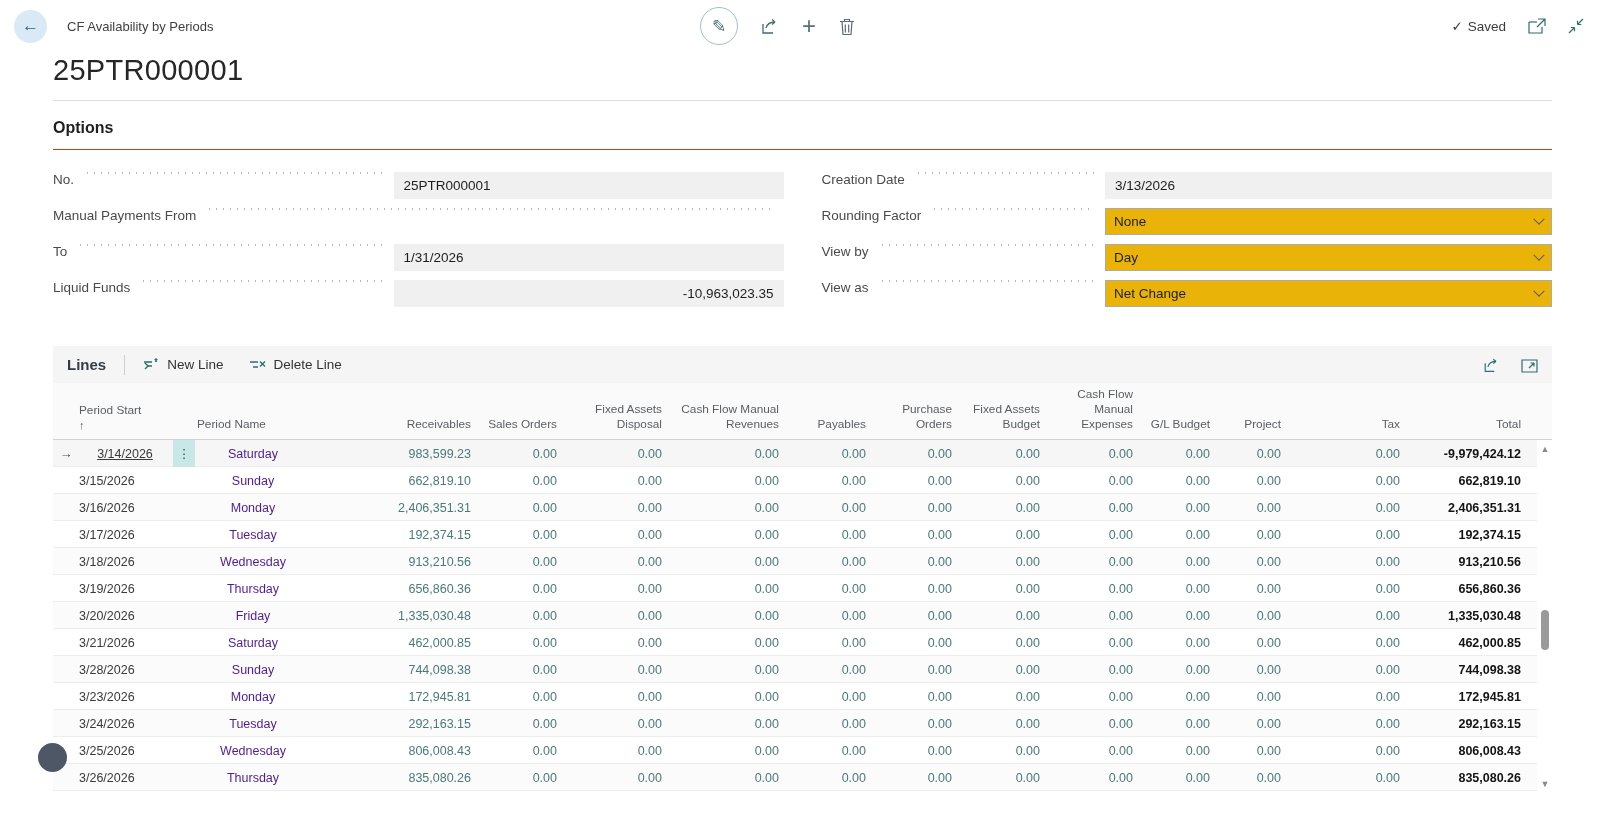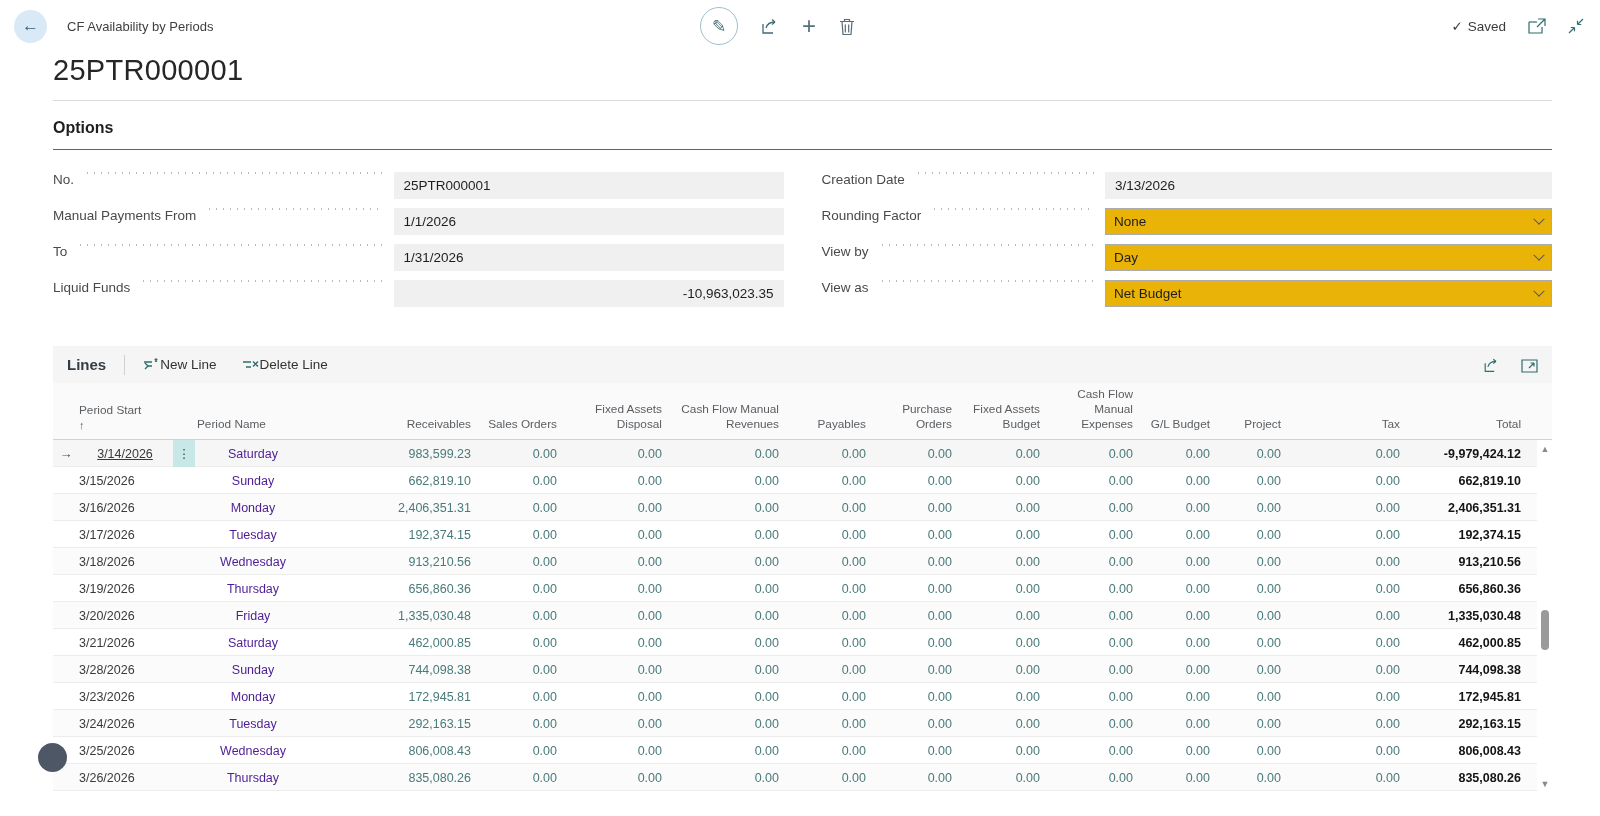--- a/index.html
+++ b/index.html
@@ -40,21 +40,21 @@
   .control.box.num { justify-content:flex-end; }
   .control.dropdown { background:#eab308; border:1px solid #ababab; padding:0 8px; justify-content:space-between; cursor:pointer; }
   .chev { width:8px; height:8px; border-right:1px solid #5a5a5a; border-bottom:1px solid #5a5a5a;
     transform:rotate(45deg) translate(-2px,-2px); }
 
   
   .lines { position:relative; margin:30px 48px 0 53px; width:1499px; }
   .lines-toolbar { height:37px; background:#f5f5f5; display:flex; align-items:center; padding:0 14px; }
   .lines-title { font-size:15px; font-weight:600; color:#333c44; }
   .vsep { width:1px; height:20px; background:#cfcfcf; margin:0 18px; }
-  .tool-btn { display:flex; align-items:center; background:none; border:none; cursor:pointer;
+  .tool-btn { display:flex; align-items:center; gap:7px; background:none; border:none; cursor:pointer;
     font-size:13.5px; color:#333; margin-right:26px; font-family:inherit; }
   .toolbar-right { margin-left:auto; display:flex; align-items:center; gap:20px; }
 
   .grid-row { display:grid;
     grid-template-columns:26px 92px 26px 112px 162px 86px 105px 117px 87px 86px 88px 93px 77px 71px 119px 121px; }
   .thead { background:#fafafa; border-bottom:1px solid #d2d2d2; min-height:53px; align-items:end;
     padding-right:15px; }
   .th { font-size:11.8px; color:#5a5e62; padding:4px 0 7px 0; line-height:1.28; }
   .th.r { text-align:right; }
   .th .sort { display:block; font-size:11px; color:#5a5e62; }
@@ -150,23 +150,20 @@
         <div class="field-row">
           <span class="field-label">No.</span>
           <span class="leader"></span>
           <div class="control box">
             <span>25PTR000001</span>
           </div>
         </div>
         <div class="field-row">
           <span class="field-label">Manual Payments From</span>
           <span class="leader"></span>
-          <div class="control box">
-            <span>1/1/2026</span>
-          </div>
         </div>
         <div class="field-row">
           <span class="field-label">To</span>
           <span class="leader"></span>
           <div class="control box">
             <span>1/31/2026</span>
           </div>
         </div>
         <div class="field-row">
           <span class="field-label">Liquid Funds</span>
@@ -197,21 +194,21 @@
           <span class="leader"></span>
           <div class="control dropdown">
             <span>Day</span>
             <span class="chev"></span>
           </div>
         </div>
         <div class="field-row">
           <span class="field-label">View as</span>
           <span class="leader"></span>
           <div class="control dropdown">
-            <span>Net Budget</span>
+            <span>Net Change</span>
             <span class="chev"></span>
           </div>
         </div>
       </div>
   </div>
 </div>
 
 <div class="lines">
   <div class="side-handle"></div>
 

